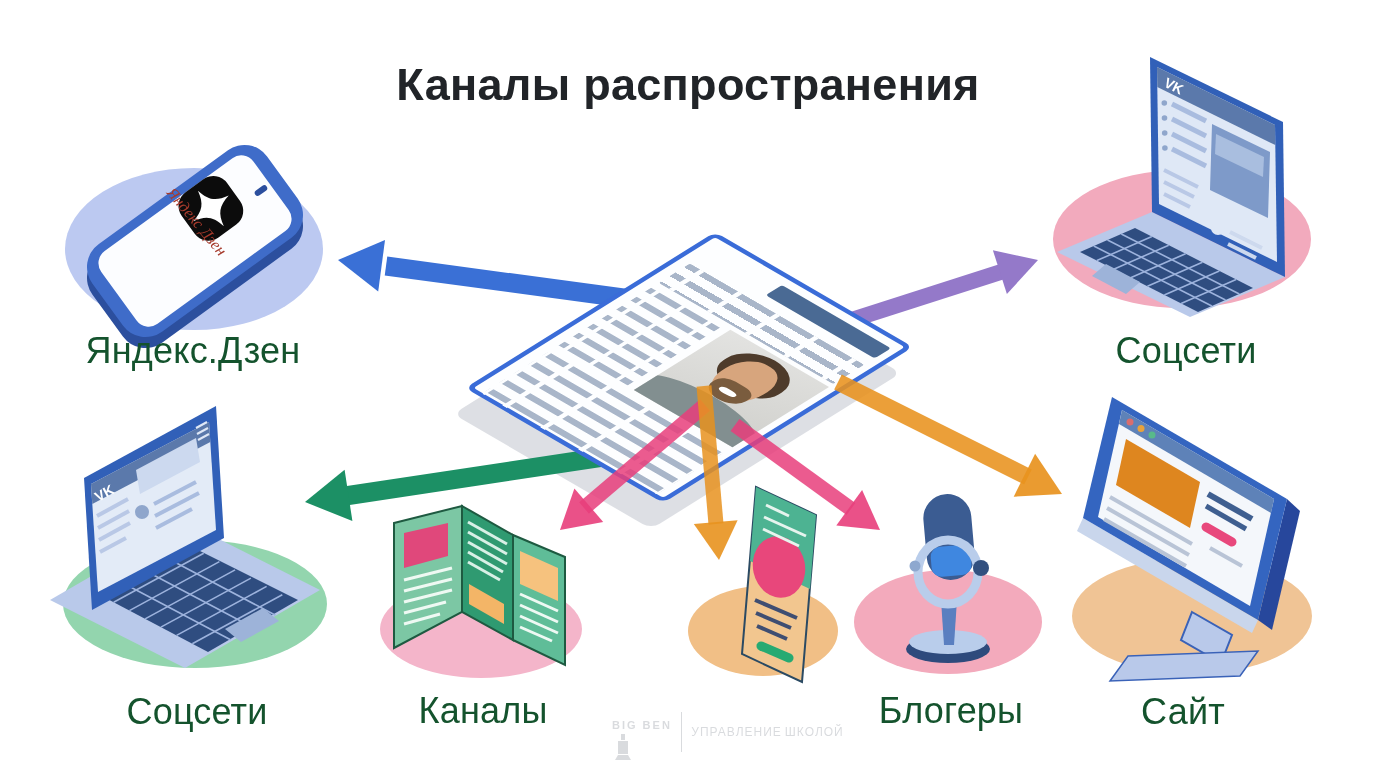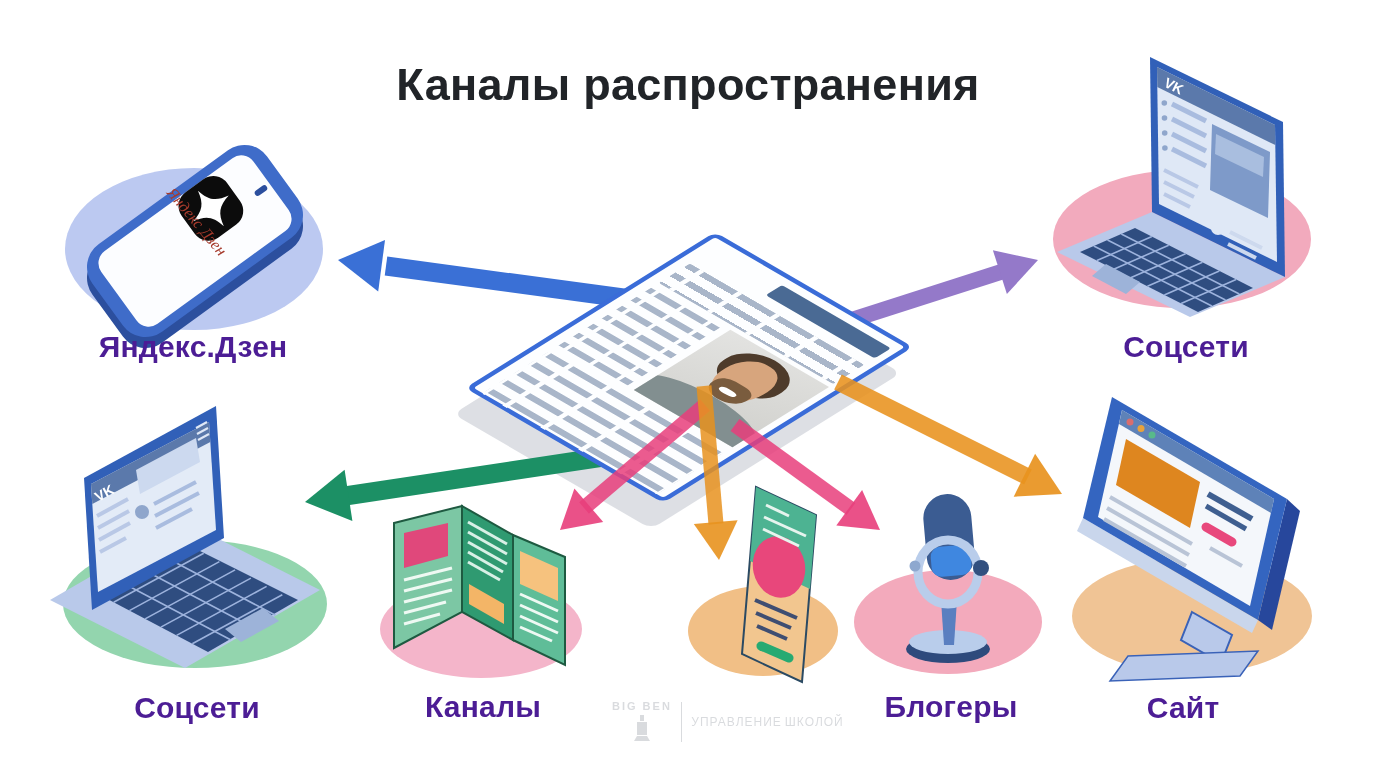--- a/index.html
+++ b/index.html
@@ -43,27 +43,27 @@
   .tb3{left:10px;top:206px;width:202px;height:80px;background-position:24px 0,0 1px;}
   .photo{left:98px;top:82px;width:114px;height:114px;overflow:hidden;
          background:linear-gradient(160deg,#e3e3e1,#cfcfcb);}
   .photo div{position:absolute;}
   .hair{left:22%;top:4%;width:58%;height:46%;background:#4e3b2b;border-radius:48% 52% 40% 45%;}
   .face{left:30%;top:12%;width:42%;height:50%;background:#d7a57d;border-radius:46%;}
   .beard{left:34%;top:42%;width:34%;height:24%;background:#7a5c3e;border-radius:40% 40% 55% 55%;}
   .mouth{left:43%;top:52%;width:16%;height:6%;background:#fff;border-radius:40%;}
   .shirt{left:-8%;top:66%;width:116%;height:42%;background:#828f90;border-radius:48% 52% 0 0;}
   
-  .label{position:absolute;transform:translateX(-50%);z-index:70;font-size:30px;font-weight:700;
-         color:#4c1d95;white-space:nowrap;letter-spacing:.2px;}
+  .label{position:absolute;transform:translateX(-50%);z-index:70;font-size:36px;font-weight:400;
+         color:#14532d;white-space:nowrap;letter-spacing:.2px;}
   
   .watermark{position:absolute;left:612px;top:700px;z-index:55;display:flex;gap:9px;
              align-items:center;opacity:.32;color:#8b919b;}
-  .wm-col1{display:flex;flex-direction:column;align-items:center;gap:2px;font-size:11px;
-           letter-spacing:2px;font-weight:700;}
+  .wm-col1{display:flex;flex-direction:column;align-items:flex-start;gap:2px;font-size:11px;
+           letter-spacing:2px;font-weight:700;margin-top:19px;}
   .wm-divider{width:1.5px;height:40px;background:#8b919b;}
   .wm-col2{display:flex;flex-direction:row;gap:3px;font-size:12px;letter-spacing:1px;}
 </style>
 </head>
 <body>
 
 <div class="canvas">
 
   <div class="title">
     <div>Каналы распространения</div>

